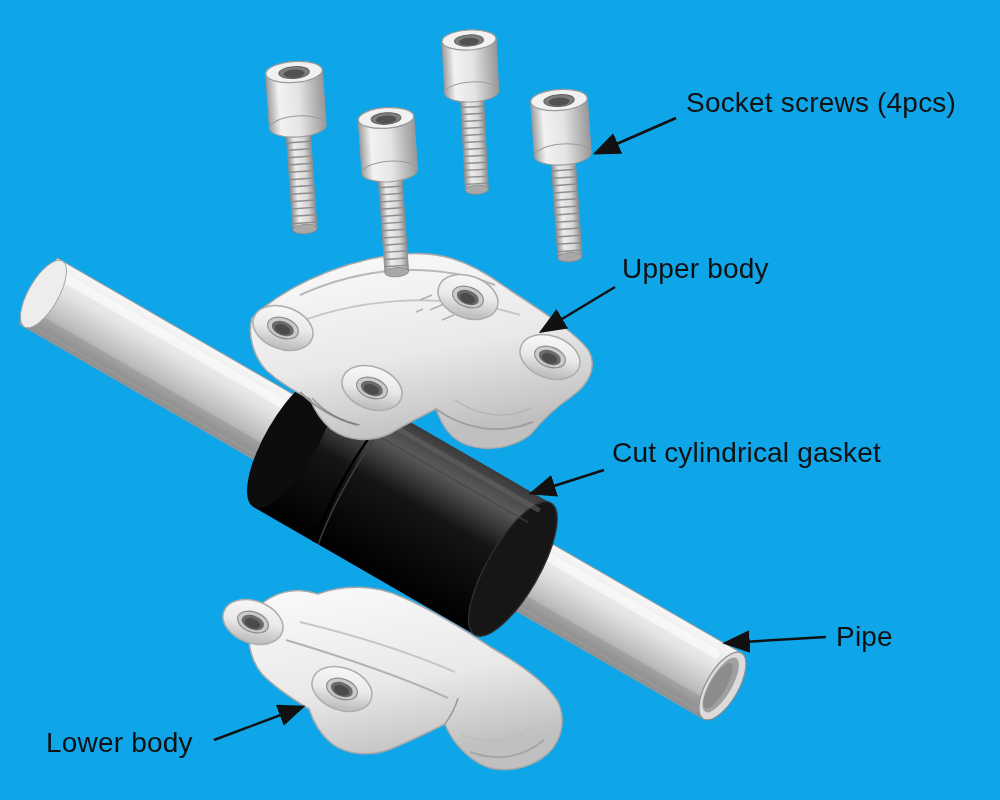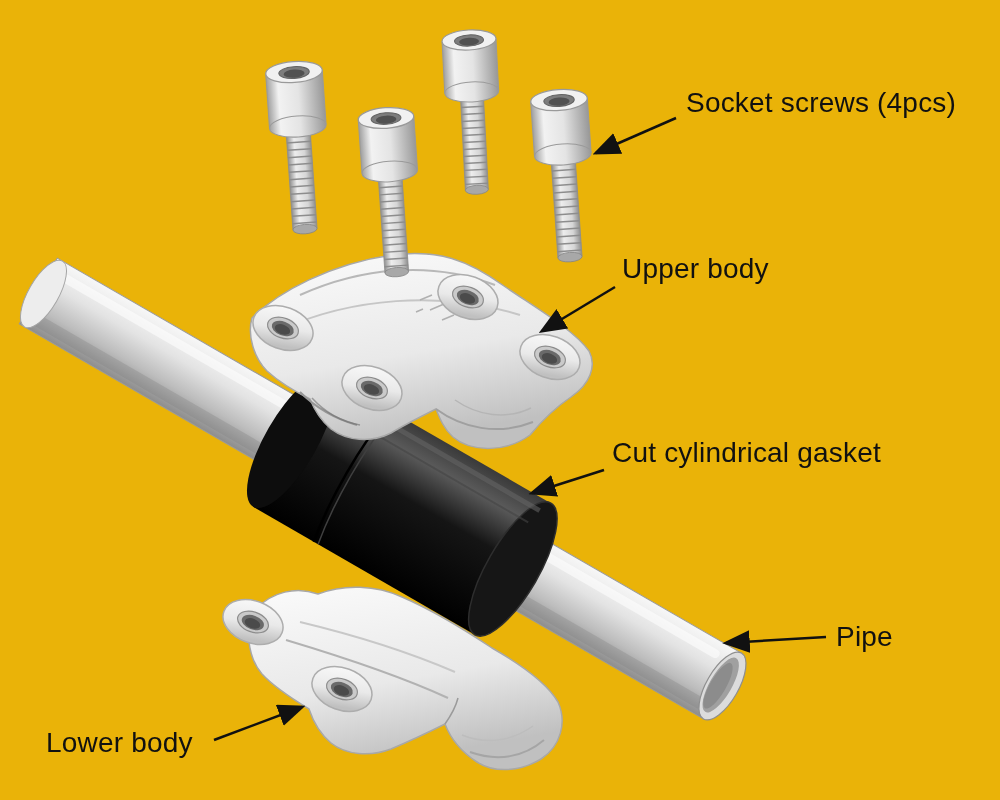--- a/index.html
+++ b/index.html
@@ -1,20 +1,20 @@
 <!DOCTYPE html>
 <html><head>
 <meta charset="utf-8">
 <style>
   html, body { margin: 0; padding: 0; background: #ffffff; }
   .canvas {
     position: relative;
     width: 1000px;
     height: 800px;
-    background: #eab308;
+    background: #0ea5e9;
     overflow: hidden;
   }
   svg { display: block; }
   text.callout {
     font-family: "Liberation Sans", sans-serif;
     font-size: 28px;
     font-weight: 500;
     letter-spacing: 0.2px;
   }
 </style>

